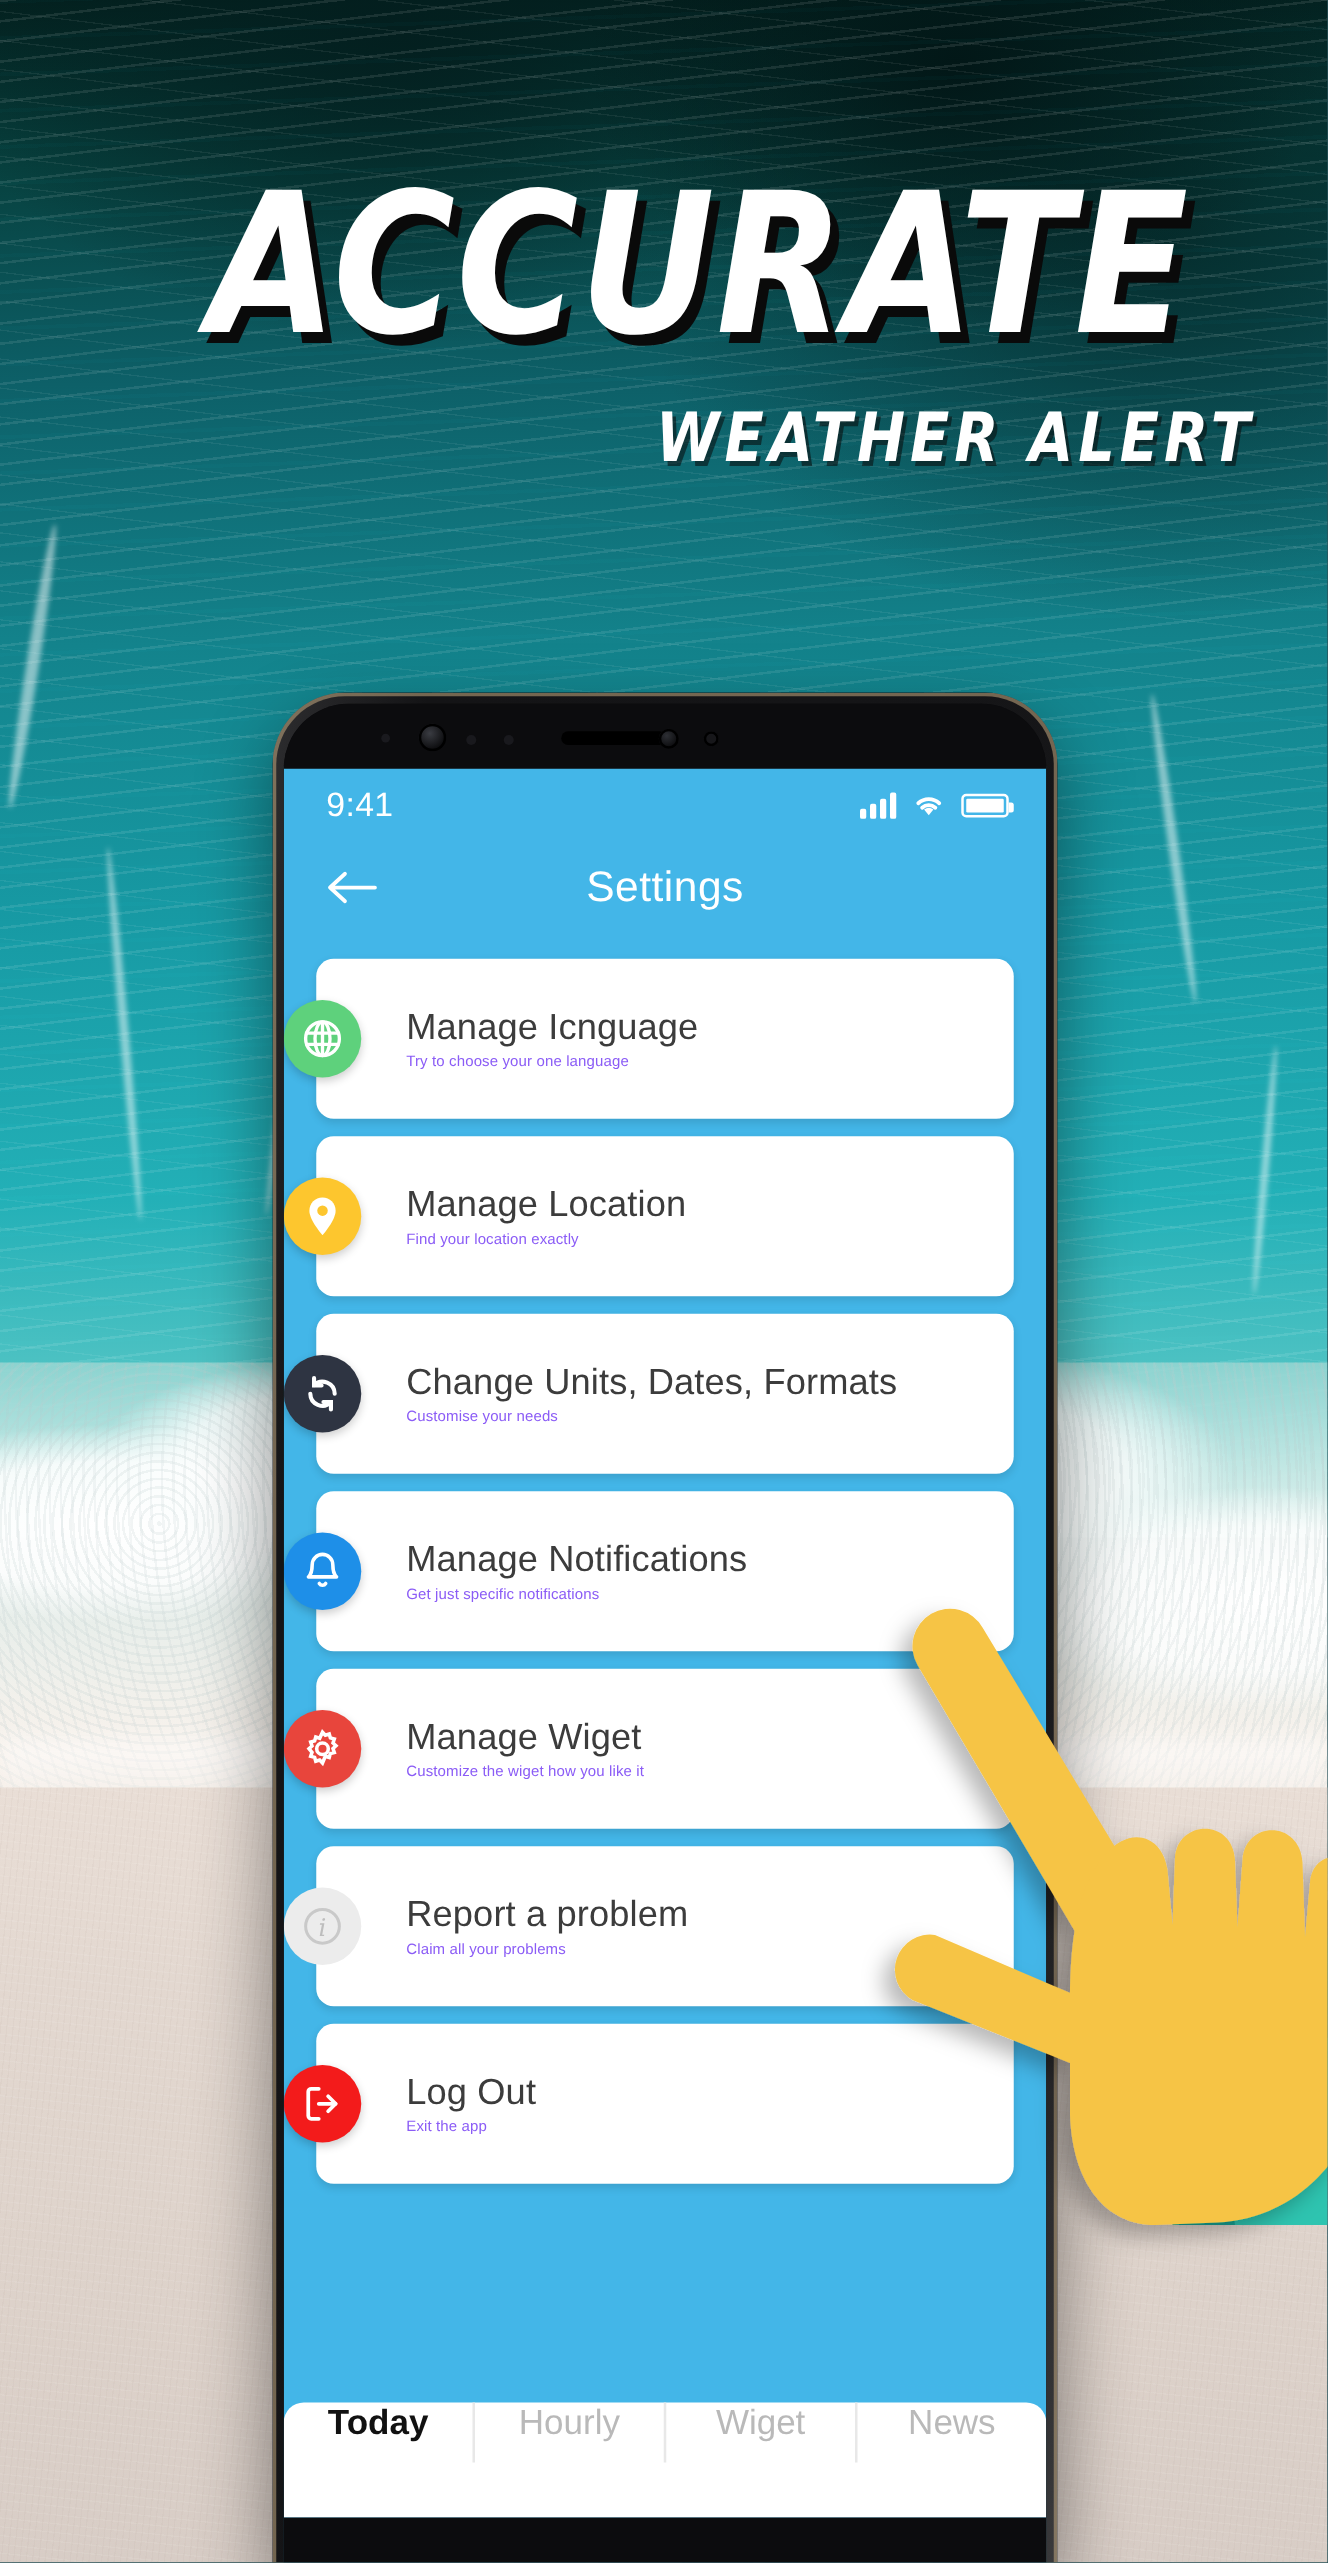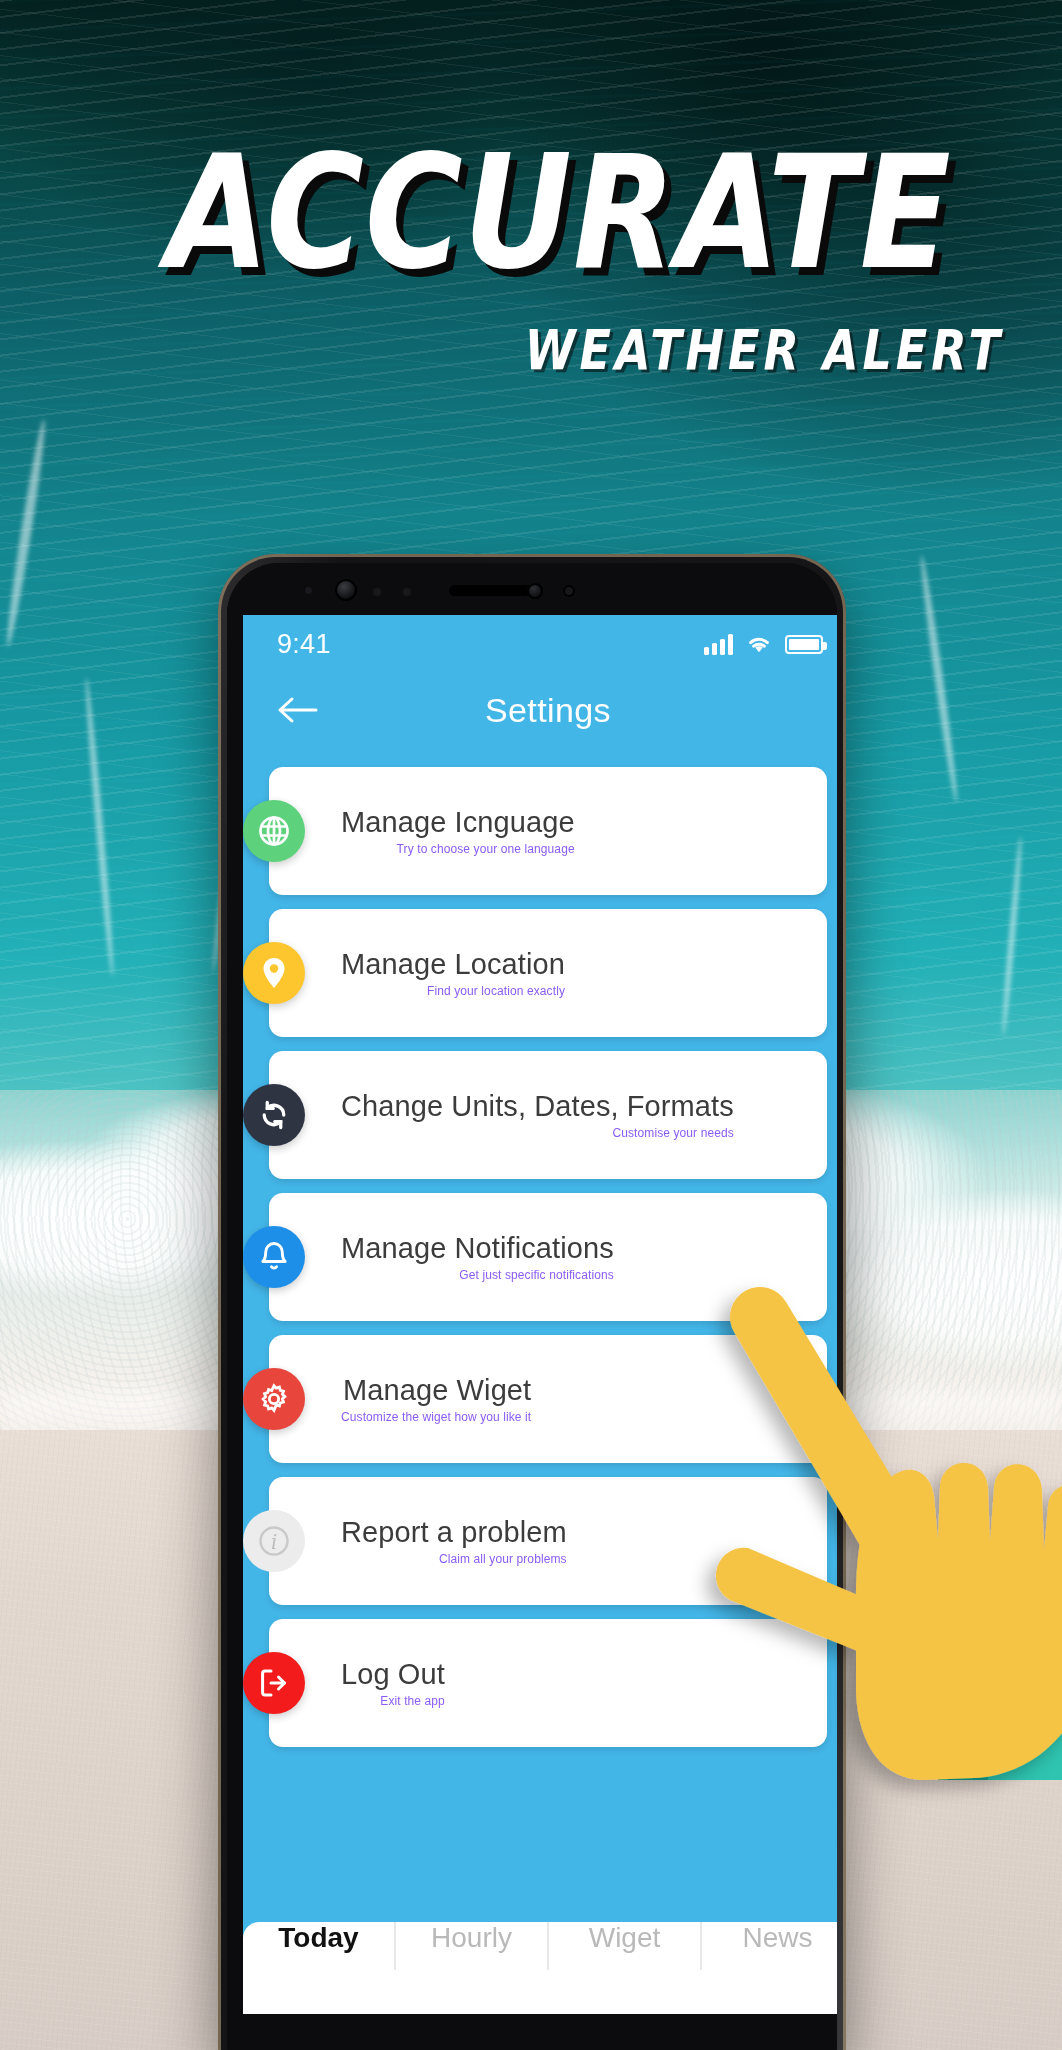--- a/index.html
+++ b/index.html
@@ -99,21 +99,21 @@
   .cam.b{ left:300px; top:20px; width:16px; height:16px; background:radial-gradient(circle at 40% 35%,#2d2f34,#0a0a0c 70%);}
   .cam.c{ left:336px; top:22px; width:12px; height:12px; background:#17171a;}
   .dotsm{ position:absolute; left:78px; top:24px; width:7px; height:7px; border-radius:50%; background:#1a1a1e;}
   .dotsm2{ position:absolute; left:146px; top:25px; width:8px; height:8px; border-radius:50%; background:#19191d;}
   .dotsm3{ position:absolute; left:176px; top:25px; width:8px; height:8px; border-radius:50%; background:#19191d;}
   .speaker{ position:absolute; left:222px; top:22px; width:84px; height:11px; border-radius:6px; background:#000;}
 
   
   .screen{
     position:absolute; left:0; top:50px; width:610px; height:1437px;
-    background:#43b6e8; overflow:hidden;margin-left:16px;
+    background:#43b6e8; overflow:hidden;
   }
 
   
   .statusbar{
     height:58px; display:flex; align-items:center; justify-content:space-between;
     padding:4px 30px 0 34px; color:#fff;
   }
   .clock{ font-size:27px; letter-spacing:.3px; }
   .sysicons{ display:flex; align-items:center; gap:12px; }
   .bars{ display:flex; align-items:flex-end; gap:3px; height:21px;}
@@ -131,21 +131,20 @@
     position:absolute; left:0; right:0; text-align:center; color:#fff;
     font-size:34px; letter-spacing:.4px; pointer-events:none;
   }
 
   
   .list{ padding:18px 26px 0 26px; display:flex; flex-direction:column; gap:14px; }
   .card{
     background:#fff; border-radius:14px; height:128px;
     display:flex; align-items:center; padding-left:72px; position:relative;
     box-shadow:0 3px 7px rgba(0,0,0,.12);
-    text-align:right;
   }
   .badge{
     position:absolute; left:-26px; top:50%; transform:translateY(-50%);
     width:62px; height:62px; border-radius:50%;
     display:flex; align-items:center; justify-content:center;
     box-shadow:0 3px 8px rgba(0,0,0,.2);
   }
   .badge svg{ width:36px; height:36px; }
   .txt{ display:flex; flex-direction:column; gap:3px; }
   .ctitle{ font-size:29px; color:#3c3c3c; letter-spacing:.1px; }

